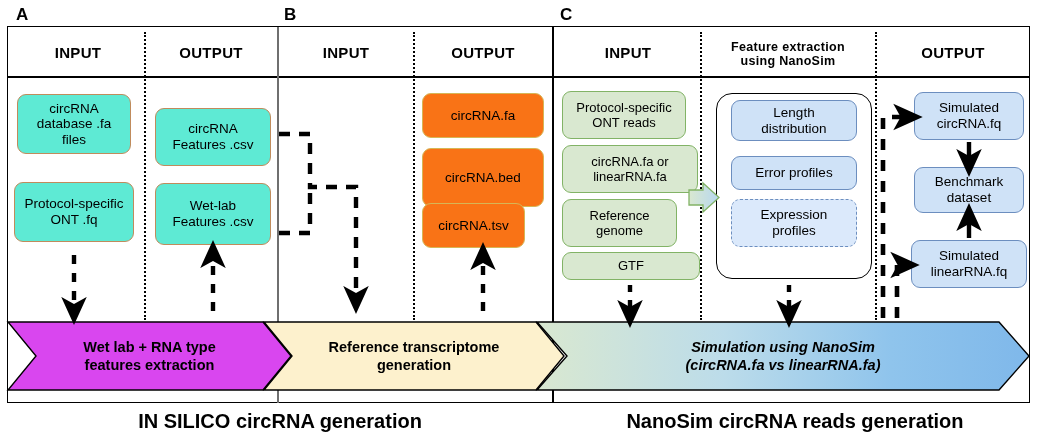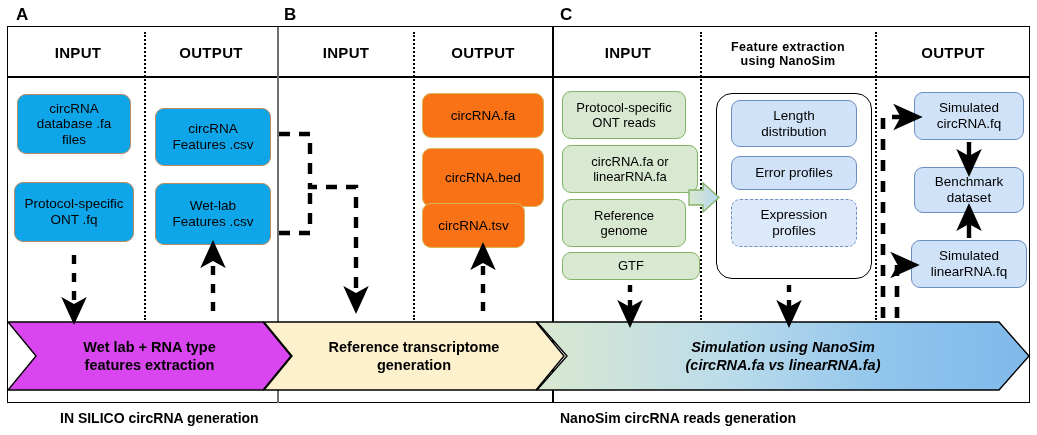--- a/index.html
+++ b/index.html
@@ -27,21 +27,21 @@
 
   
   .col-hdr{font-size:15px;font-weight:bold;text-align:center;
            line-height:1.15;letter-spacing:.3px;}
   .col-hdr.small{font-size:12.5px;}
 
   
   .node{box-sizing:border-box;border-radius:9px;border:1.4px solid;
         display:flex;align-items:center;justify-content:center;
         text-align:center;line-height:1.16;font-size:13.5px;}
-  .n-orange{background:#0ea5e9;border-color:#c08b5c;}
+  .n-orange{background:#5eead4;border-color:#c08b5c;}
   .n-yellow{background:#f97316;border-color:#d6b656;}
   .n-green {background:#d9e8d0;border-color:#82b366;}
   .n-blue  {background:#cfe2f7;border-color:#6c8ebf;}
   .n-blue-dash{background:#dbe9fb;border-color:#6c8ebf;border-style:dashed;}
 
   
   #fx-group{box-sizing:border-box;border:1.5px solid #000;border-radius:16px;
             background:transparent;}
 
   
@@ -50,21 +50,21 @@
           font-size:14.5px;line-height:1.25;}
   .bn1{background:#d946ef;
        clip-path:polygon(0 0, calc(100% - 28px) 0, 100% 50%, calc(100% - 28px) 100%, 0 100%, 28px 50%);}
   .bn2{background:#fdf1cd;
        clip-path:polygon(0 0, calc(100% - 28px) 0, 100% 50%, calc(100% - 28px) 100%, 0 100%, 28px 50%);}
   .bn3{background:linear-gradient(90deg,#d9e8d0 0%,#bcdcea 38%,#8fc4ec 72%,#7fb8ea 100%);
        clip-path:polygon(0 0, calc(100% - 30px) 0, 100% 50%, calc(100% - 30px) 100%, 0 100%, 30px 50%);font-style:italic;}
   .bn-edge{stroke:#000;fill:none;stroke-width:1.4;}
 
   
-  .caption{font-size:14px;font-weight:bold;}
+  .caption{font-size:20px;font-weight:bold;text-align:center;}
 
   svg.ovl{position:absolute;left:0;top:0;width:1037px;height:435px;
           pointer-events:none;overflow:visible;}
 </style>
 </head>
 <body>
 
 <div class="abs panel-letter" style="left:16px;top:5px;">A</div>
 <div class="abs panel-letter" style="left:284px;top:5px;">B</div>
 <div class="abs panel-letter" style="left:560px;top:5px;">C</div>
@@ -103,27 +103,27 @@
 Features .csv</div>
 
 <div class="abs node n-yellow" style="left:422px;top:93px;width:122px;height:45px;">circRNA.fa</div>
 <div class="abs node n-yellow" style="left:422px;top:148px;width:122px;height:59px;">circRNA.bed</div>
 <div class="abs node n-yellow" style="left:422px;top:203px;width:103px;height:45px;">circRNA.tsv</div>
 
 <div class="abs node n-green" style="left:562px;top:91px;width:124px;height:48px;white-space:pre-line;font-size:13px;">Protocol-specific
 ONT reads</div>
 <div class="abs node n-green" style="left:562px;top:145px;width:136px;height:48px;white-space:pre-line;font-size:13px;">circRNA.fa or
 linearRNA.fa</div>
-<div class="abs node n-green" style="left:562px;top:199px;width:124px;height:48px;white-space:pre-line;font-size:13px;">Reference
+<div class="abs node n-green" style="left:562px;top:199px;width:115px;height:48px;white-space:pre-line;font-size:13px;">Reference
 genome</div>
 <div class="abs node n-green" style="left:562px;top:252px;width:138px;height:28px;font-size:13px;">GTF</div>
 
 <div class="abs" id="fx-group" style="left:716px;top:93px;width:156px;height:186px;"></div>
 
-<div class="abs node n-blue" style="left:731px;top:100px;width:126px;height:47px;white-space:pre-line;">Length
+<div class="abs node n-blue" style="left:731px;top:100px;width:126px;height:41px;white-space:pre-line;">Length
 distribution</div>
 <div class="abs node n-blue" style="left:731px;top:156px;width:126px;height:34px;">Error profiles</div>
 <div class="abs node n-blue-dash" style="left:731px;top:199px;width:126px;height:48px;white-space:pre-line;">Expression
 profiles</div>
 
 <div class="abs node n-blue" style="left:914px;top:92px;width:110px;height:48px;white-space:pre-line;">Simulated
 circRNA.fq</div>
 <div class="abs node n-blue" style="left:914px;top:167px;width:110px;height:46px;white-space:pre-line;">Benchmark
 dataset</div>
 <div class="abs node n-blue" style="left:911px;top:240px;width:116px;height:48px;white-space:pre-line;">Simulated

